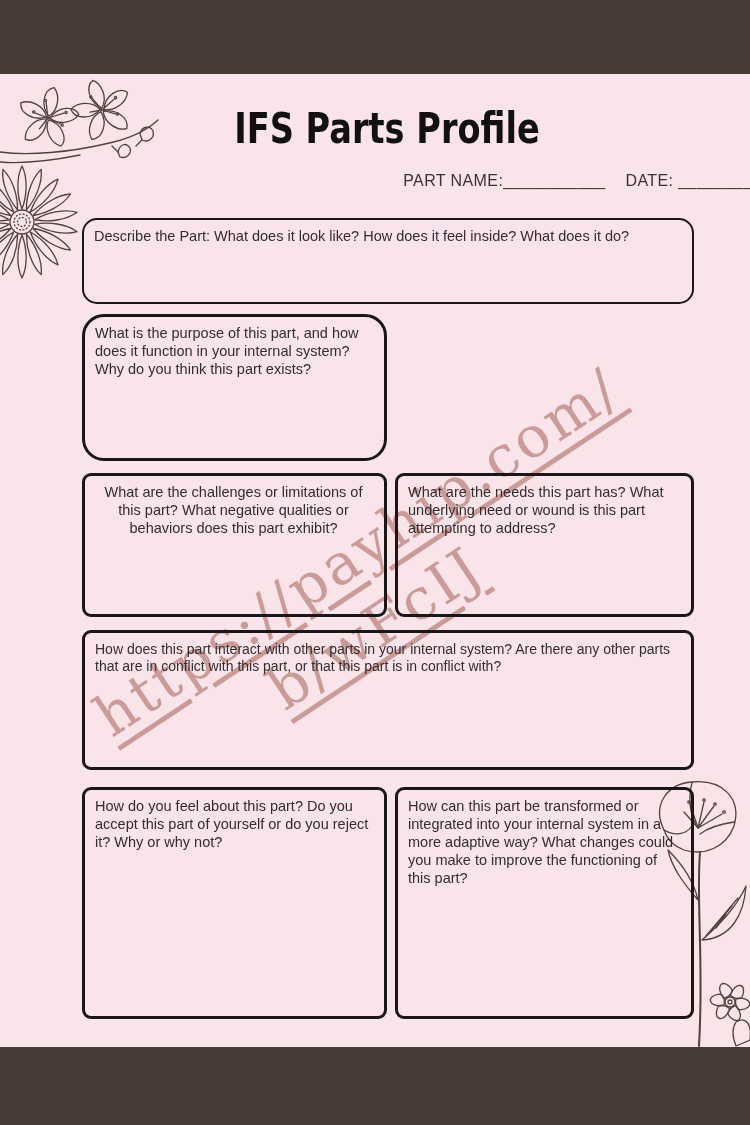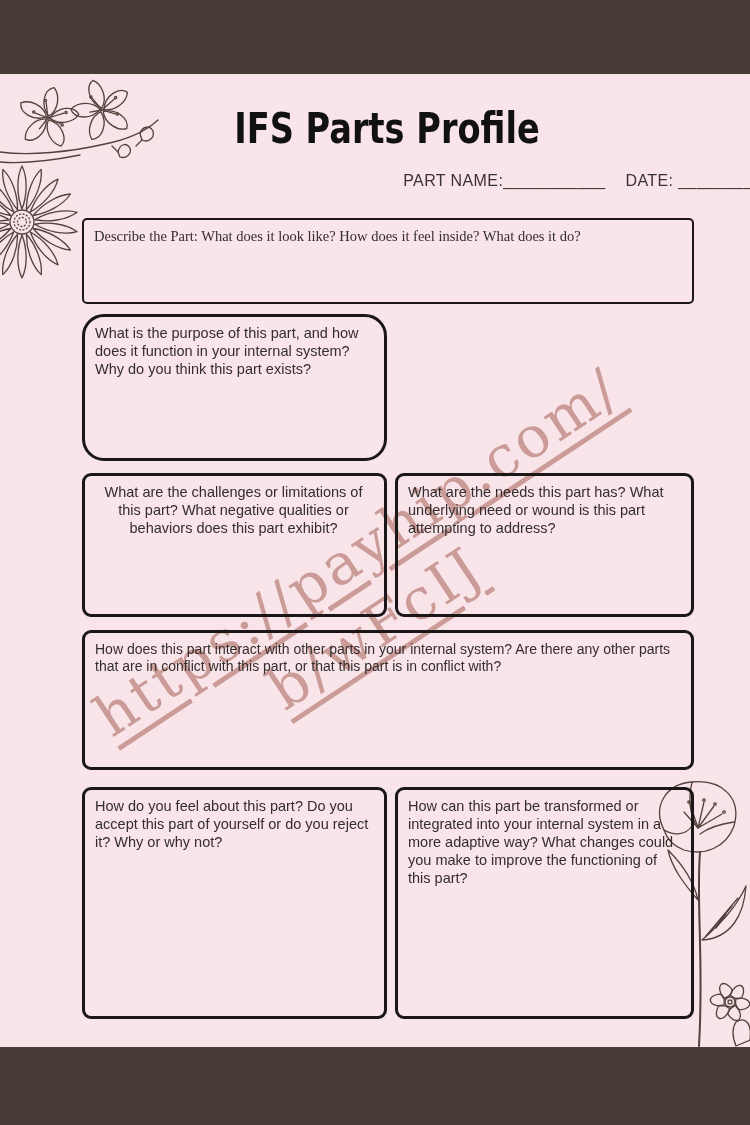--- a/index.html
+++ b/index.html
@@ -45,21 +45,21 @@
   .hdr2{top:192px;}
   .hdr-gap{display:inline-block;width:20px;}
 
   .qbox{
     position:absolute;box-sizing:border-box;
     border:3px solid #1b1718;border-radius:9px;
     background:transparent;
     padding:8px 12px 8px 10px;
     font-size:14.5px;line-height:1.24;color:#332d2d;
   }
-  .qbox.thin{border-width:2px;border-radius:5px;font-family:Liberation Serif, serif;}
+  .qbox.thin{border-width:2px;border-radius:15px;}
   .b-describe {left:70px; top:218px; width:612px; height:86px;}
   .b-purpose  {left:70px; top:314px; width:305px; height:147px;border-radius:22px;}
   .b-strengths{left:383px;top:314px; width:299px; height:147px;}
   .b-challenge{left:70px; top:473px; width:305px; height:144px;text-align:center;}
   .b-needs    {left:383px;top:473px; width:299px; height:144px;}
   .b-interact {left:70px; top:630px; width:612px; height:140px; font-size:14px;padding-left:10px;}
   .b-feel     {left:70px; top:787px; width:305px; height:232px;}
   .b-transform{left:383px;top:787px; width:299px; height:232px;}
 
   .line-art{stroke:#50423c;fill:none;stroke-width:1.3;stroke-linecap:round;stroke-linejoin:round;}

